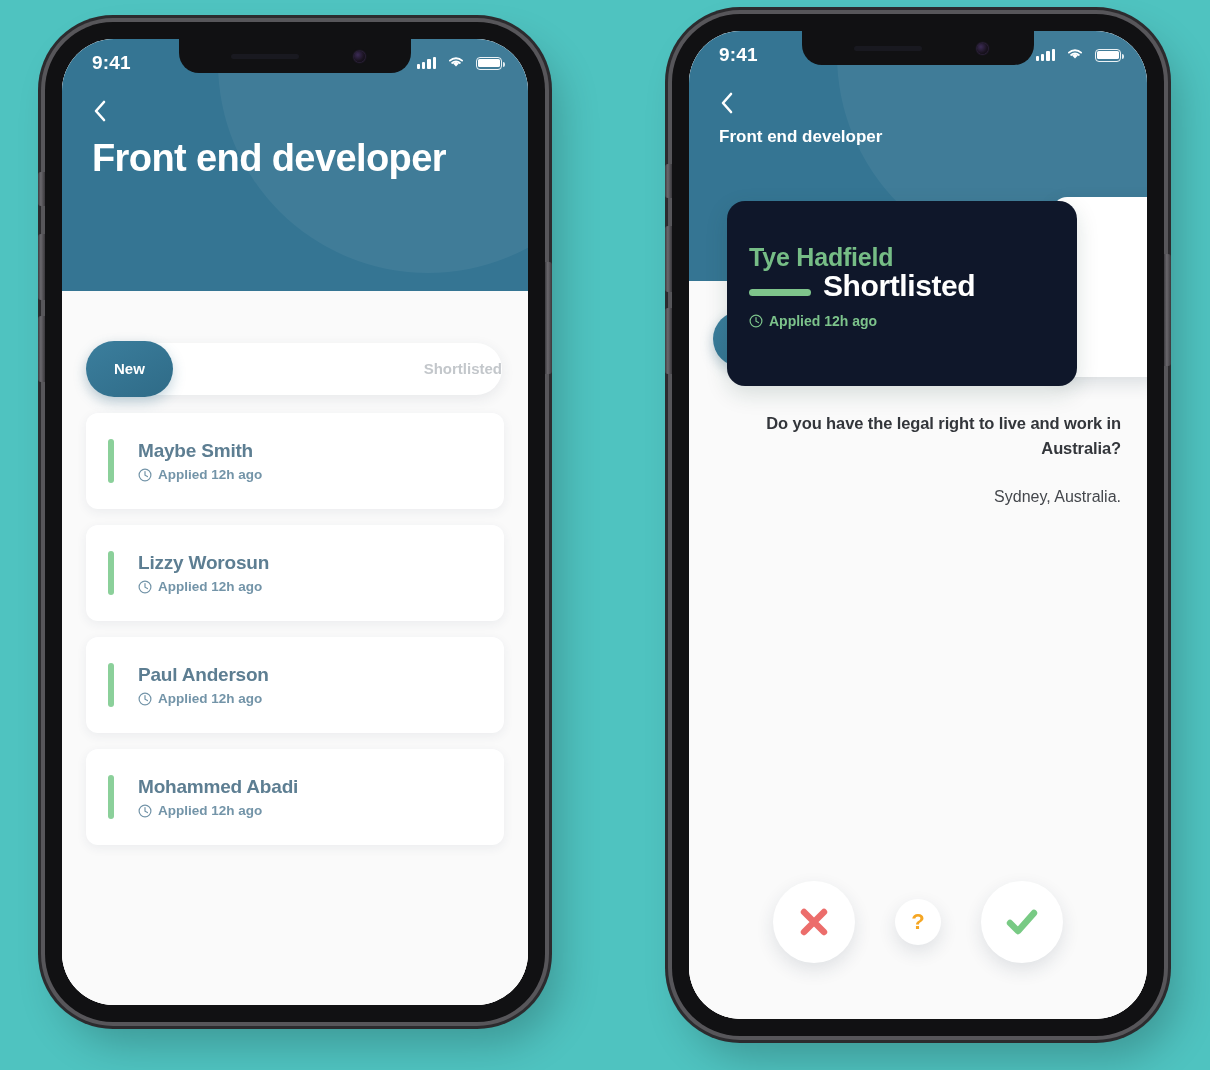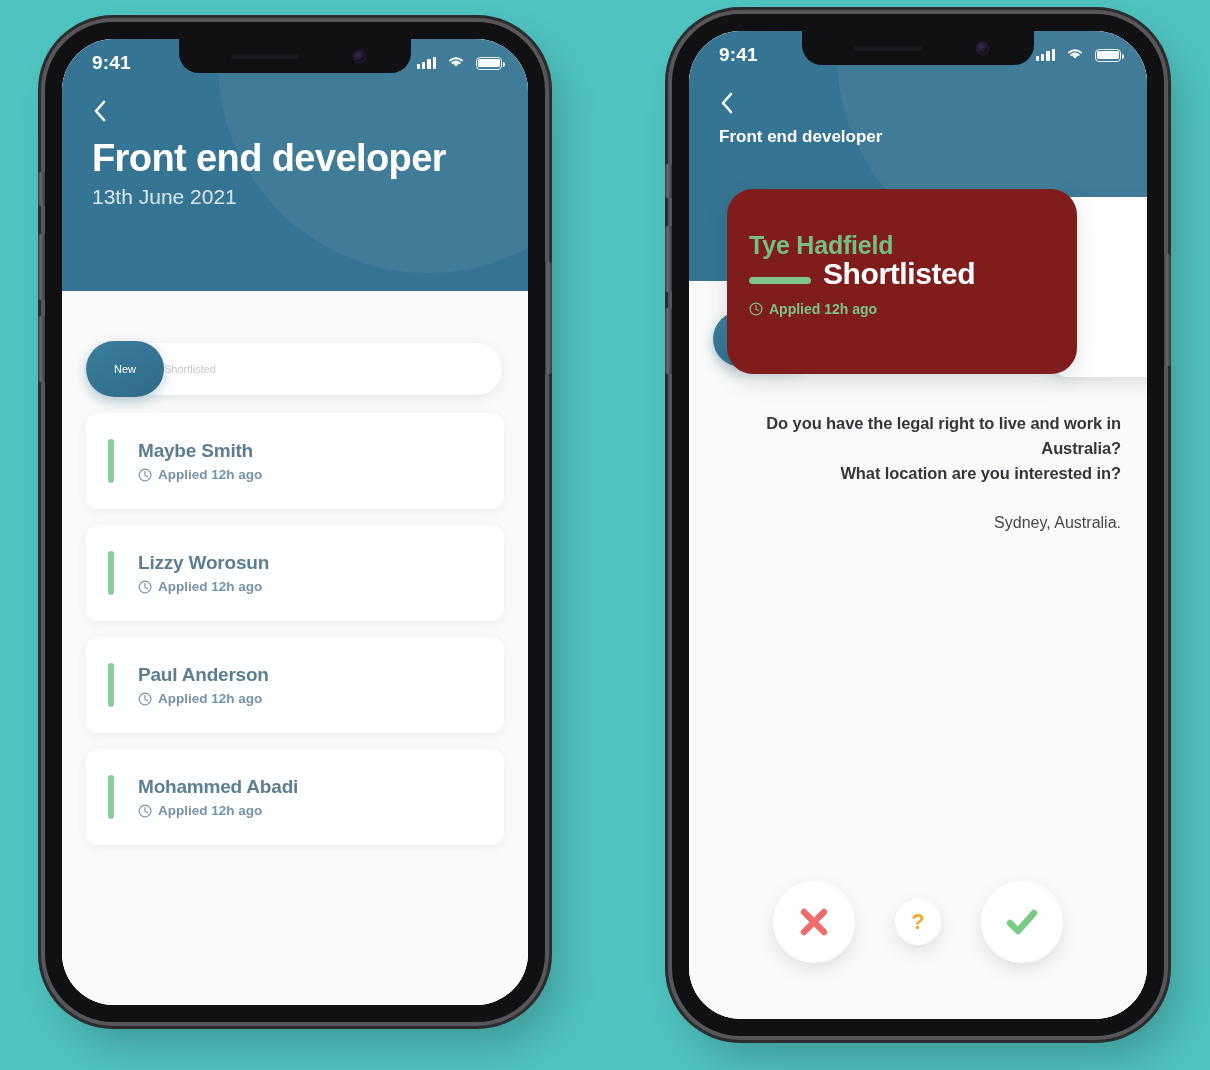--- a/index.html
+++ b/index.html
@@ -211,23 +211,23 @@
     height: 52px;
     display: flex;
     align-items: center;
     box-shadow: 0 4px 14px rgba(40,60,80,0.09);
   }
   .tabbar-1 { top: 52px; }
   .tabbar-2 { top: 32px; }
 
   .tab {
     flex: 1;
-    text-align: left;
-    font-size: 11px;
-    font-weight: normal;
+    text-align: right;
+    font-size: 15px;
+    font-weight: bold;
     color: #c3c7cb;
     line-height: 52px;
     cursor: pointer;
     white-space: nowrap;
   }
   .tab.active {
     color: #ffffff;
     background: linear-gradient(150deg, #3b7e9d 0%, #2f6b87 100%);
     border-radius: 30px;
     height: 56px;
@@ -294,24 +294,24 @@
   .card-next {
     position: absolute;
     right: -16px; top: 8px;
     width: 110px; height: 180px;
     background: #ffffff;
     border-radius: 14px;
     box-shadow: 0 6px 18px rgba(20,50,70,0.14);
   }
   .card-front {
     position: absolute;
-    left: 38px; top: 0;
+    left: 38px; top: 12px;
     width: 350px; height: 185px;
-    background: #7f1d1d;
-    border-radius: 26px;
+    background: #0f172a;
+    border-radius: 18px;
     overflow: hidden;
     box-shadow: 0 8px 22px rgba(20,60,45,0.15);
     pointer-events: auto;
     cursor: grab;
   }
   .card-front .accent-bar-lg {
     position: absolute;
     left: 22px; top: 88px;
     width: 62px; height: 7px;
     border-radius: 4px;
@@ -434,21 +434,20 @@
             </div>
           </div>
 
           <div class="backbtn">
             <svg width="15" height="24" viewBox="0 0 15 24">
               <path d="M12 3 L4 12 L12 21" stroke="#fff" stroke-width="2.6" fill="none" stroke-linecap="round" stroke-linejoin="round"></path>
             </svg>
           </div>
 
           <div class="job-title">Front end developer</div>
-          <div class="job-date">13th June 2021</div>
         </div>
 
         <div class="body-area">
 
           <div class="tabbar tabbar-1">
             <div class="tab active">New</div>
             <div class="tab">Shortlisted</div>
           </div>
 
           <div class="card-list">
@@ -581,21 +580,20 @@
 
           <div class="tabbar tabbar-2">
             <div class="tab tab2 active">Responses</div>
             <div class="tab">Attachments</div>
             <div class="tab">Notes</div>
             <div class="tab">Activities</div>
           </div>
 
           <div class="responses">
             <div class="q">Do you have the legal right to live and work in Australia?</div>
-            <div class="q">What location are you interested in?</div>
             <div class="a">Sydney, Australia.</div>
           </div>
 
           <div class="actions">
             <div class="act act-lg">
               <svg width="38" height="38" viewBox="0 0 38 38">
                 <path d="M9 9 L29 29 M29 9 L9 29" stroke="#EC6D6B" stroke-width="6.4" fill="none" stroke-linecap="round"></path>
               </svg>
             </div>
             <div class="act act-sm">

